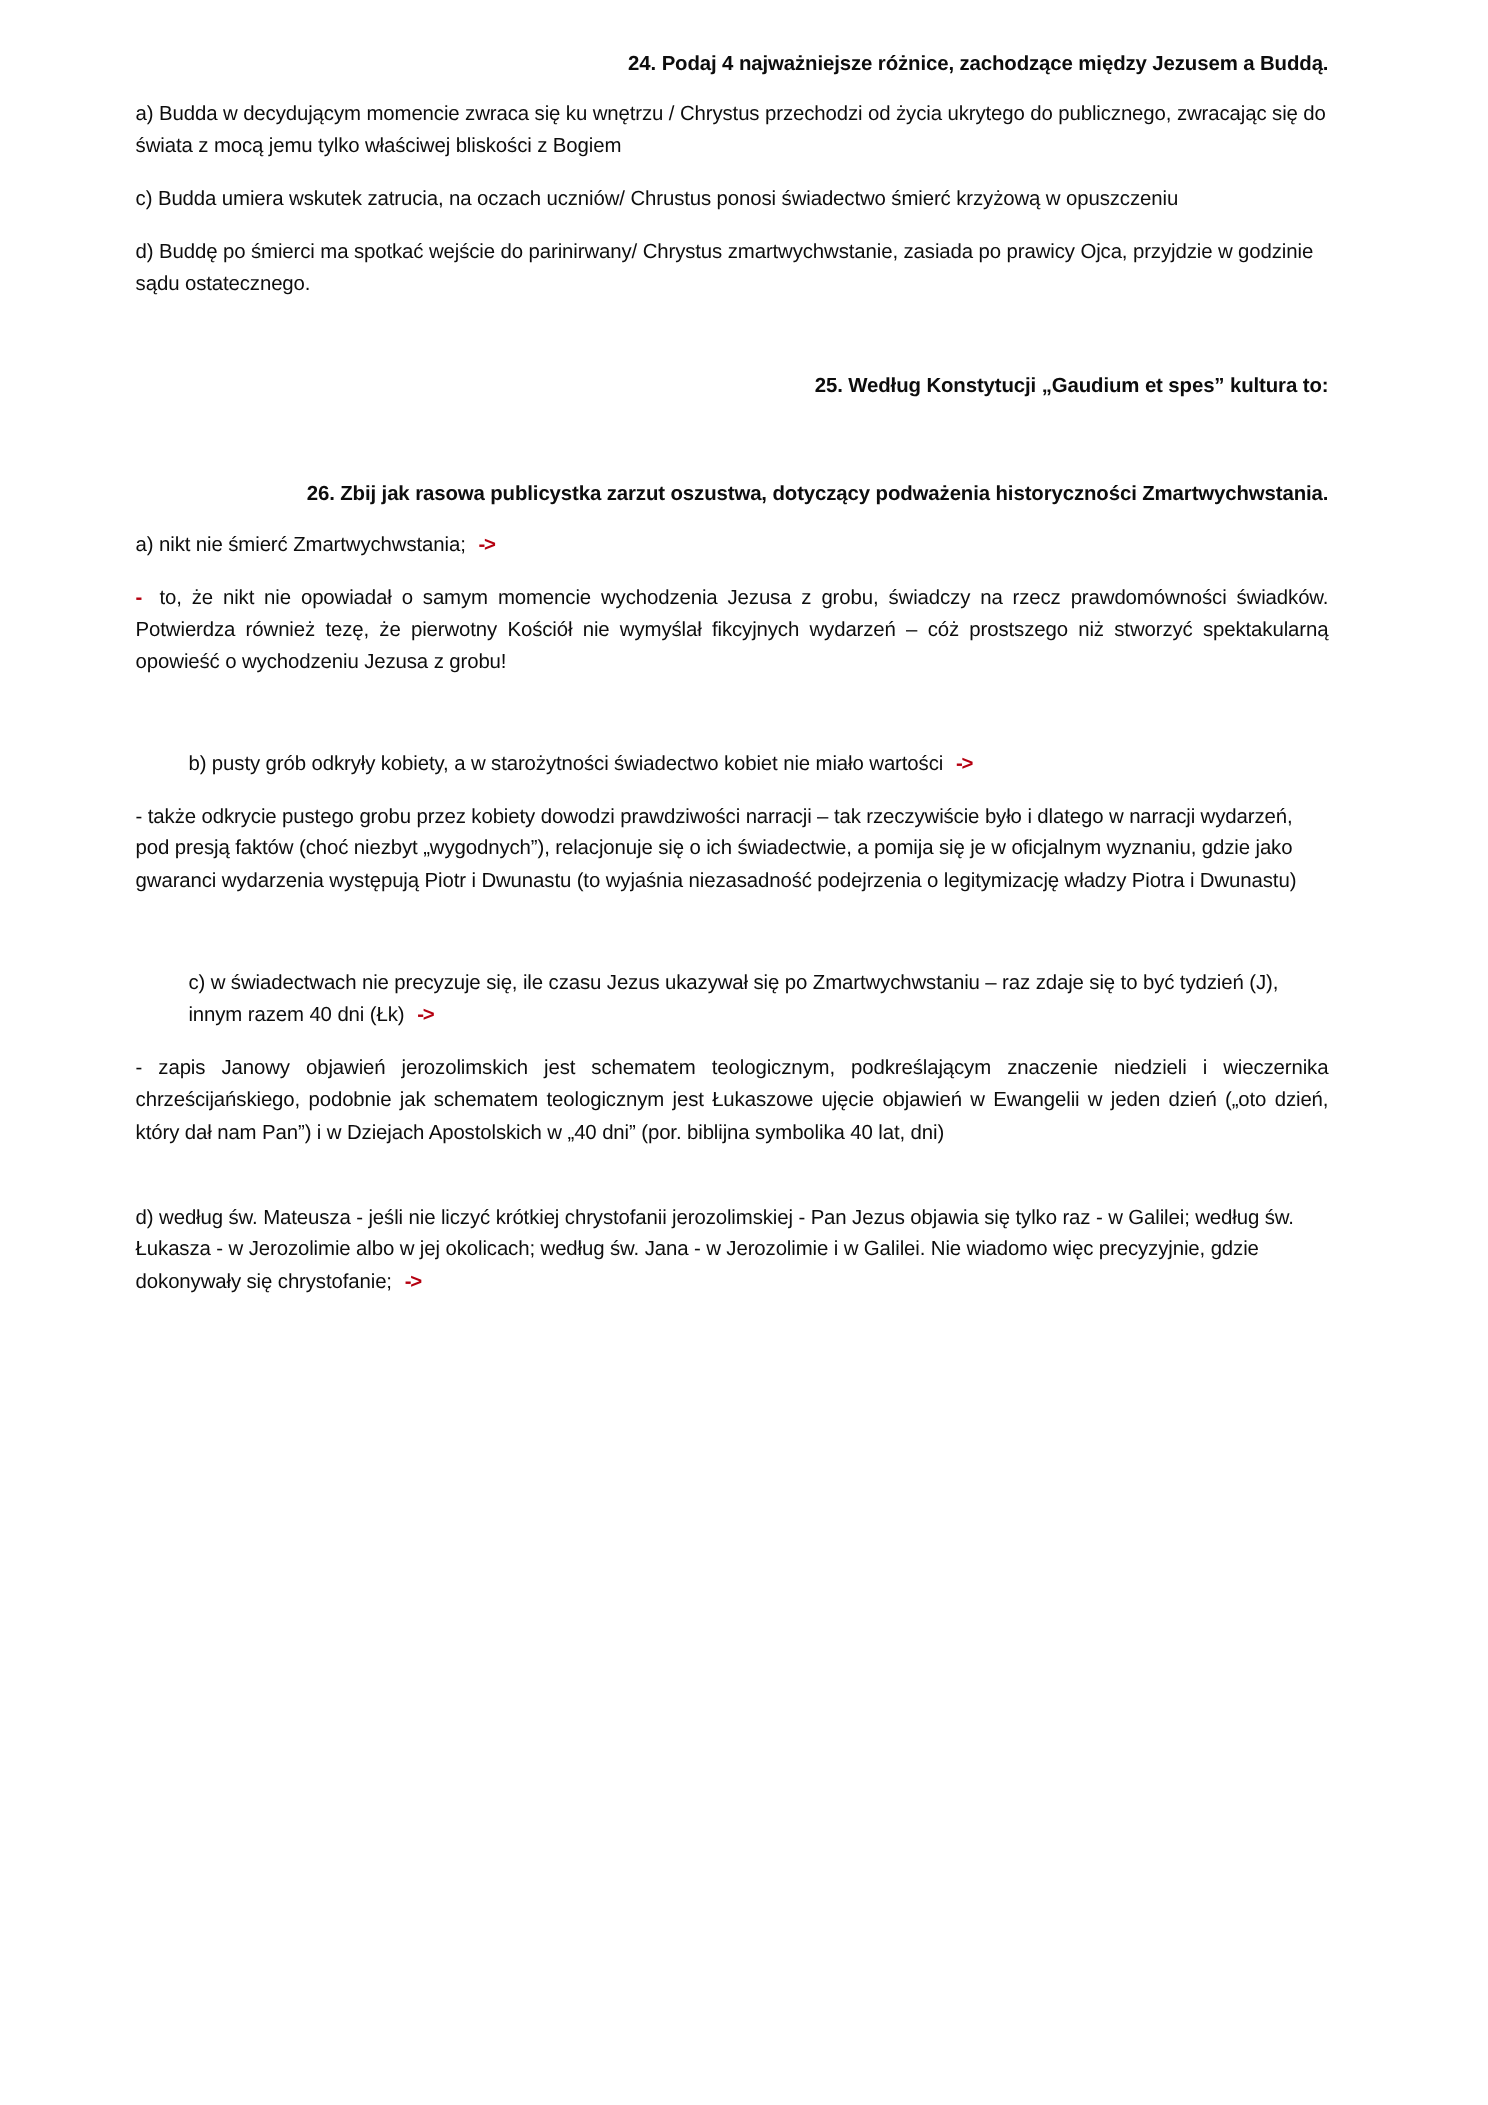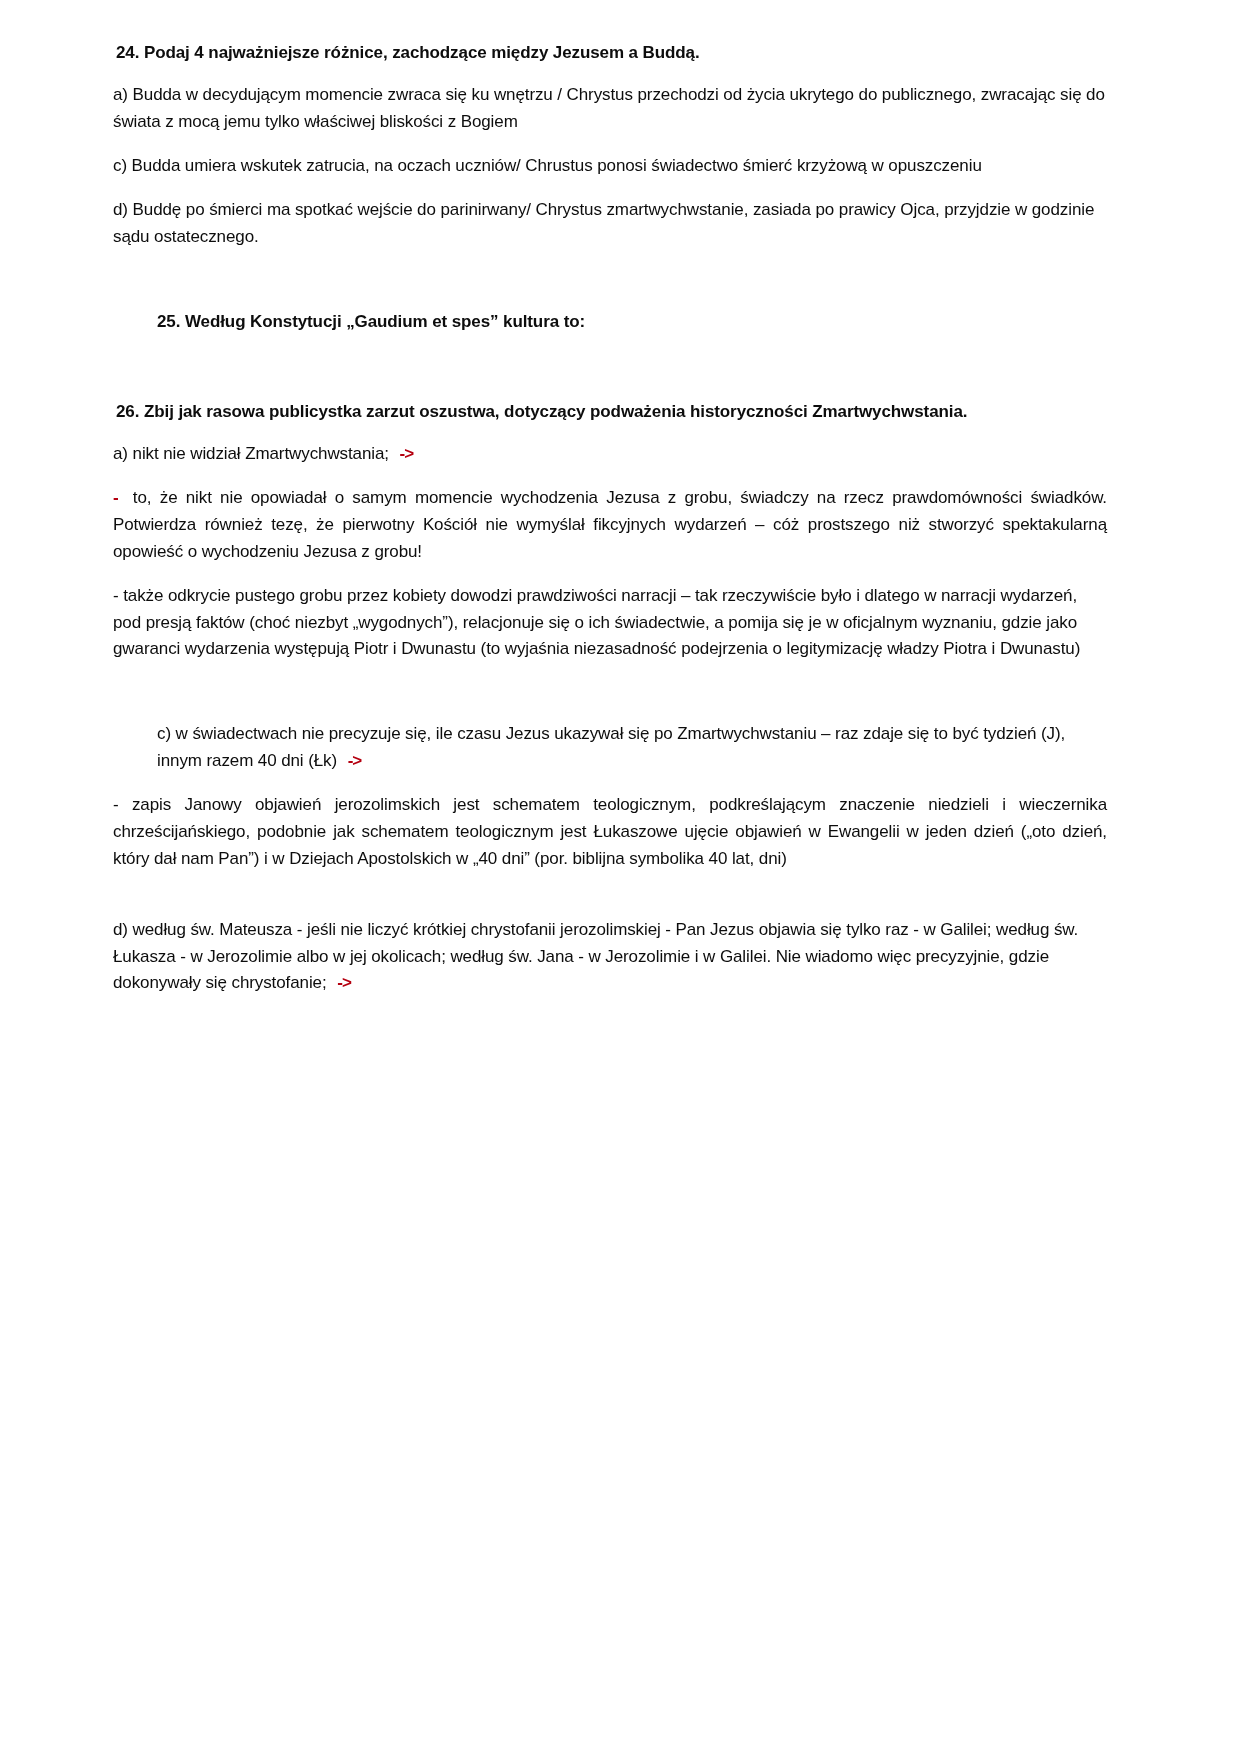--- a/index.html
+++ b/index.html
@@ -21,20 +21,21 @@
     height: 1754px;
     padding: 40px 133px 0 113px;
     overflow: hidden;
   }
   .q {
     font-size: 17px;
     font-weight: 700;
     letter-spacing: -0.1px;
     line-height: 1.55;
     margin: 0 0 16px 3px;
+    text-align: right;
   }
   .para {
     font-size: 17px;
     font-weight: 400;
     letter-spacing: -0.1px;
     line-height: 1.58;
     margin: 0 0 17px 0;
   }
   .justify { text-align: justify; }
   .gap-lg { margin-top: 58px; margin-left: 44px; }
@@ -62,29 +63,33 @@
 
   <p class="para">a) Budda w decydującym momencie zwraca się ku wnętrzu / Chrystus przechodzi od życia ukrytego do publicznego, zwracając się do świata z mocą jemu tylko właściwej bliskości z Bogiem</p>
   <p class="para">c) Budda umiera wskutek zatrucia, na oczach uczniów/ Chrustus ponosi świadectwo śmierć krzyżową w opuszczeniu</p>
   <p class="para">d) Buddę po śmierci ma spotkać wejście do parinirwany/ Chrystus zmartwychwstanie, zasiada po prawicy Ojca, przyjdzie w godzinie sądu ostatecznego.</p>
 
   <h2 class="q gap-lg">25. Według Konstytucji „Gaudium et spes” kultura to:</h2>
 
   <h2 class="q gap-xl">26. Zbij jak rasowa publicystka zarzut oszustwa, dotyczący podważenia historyczności Zmartwychwstania.</h2>
 
   <p class="para">
-    <span>a) nikt nie widział Zmartwychwstania;</span>
+    <span>a) nikt nie śmierć Zmartwychwstania;</span>
     <span class="arrow">-&gt;</span>
   </p>
 
   <p class="para justify">
     <span class="red-dash">-</span>
     <span>to, że nikt nie opowiadał o samym momencie wychodzenia Jezusa z grobu, świadczy na rzecz prawdomówności świadków. Potwierdza również tezę, że pierwotny Kościół nie wymyślał fikcyjnych wydarzeń – cóż prostszego niż stworzyć spektakularną opowieść o wychodzeniu Jezusa z grobu!</span>
   </p>
 
+  <p class="para gap-lg">
+    <span>b) pusty grób odkryły kobiety, a w starożytności świadectwo kobiet nie miało wartości</span>
+    <span class="arrow">-&gt;</span>
+  </p>
 
   <p class="para">- także odkrycie pustego grobu przez kobiety dowodzi prawdziwości narracji – tak rzeczywiście było i dlatego w narracji wydarzeń, pod presją faktów (choć niezbyt „wygodnych”), relacjonuje się o ich świadectwie, a pomija się je w oficjalnym wyznaniu, gdzie jako gwaranci wydarzenia występują Piotr i Dwunastu (to wyjaśnia niezasadność podejrzenia o legitymizację władzy Piotra i Dwunastu)</p>
 
   <p class="para gap-lg">
     <span>c) w świadectwach nie precyzuje się, ile czasu Jezus ukazywał się po Zmartwychwstaniu – raz zdaje się to być tydzień (J), innym razem 40 dni (Łk)</span>
     <span class="arrow">-&gt;</span>
   </p>
 
   <p class="para justify">- zapis Janowy objawień jerozolimskich jest schematem teologicznym, podkreślającym znaczenie niedzieli i wieczernika chrześcijańskiego, podobnie jak schematem teologicznym jest Łukaszowe ujęcie objawień w Ewangelii w jeden dzień („oto dzień, który dał nam Pan”) i w Dziejach Apostolskich w „40 dni” (por. biblijna symbolika 40 lat, dni)</p>
 

